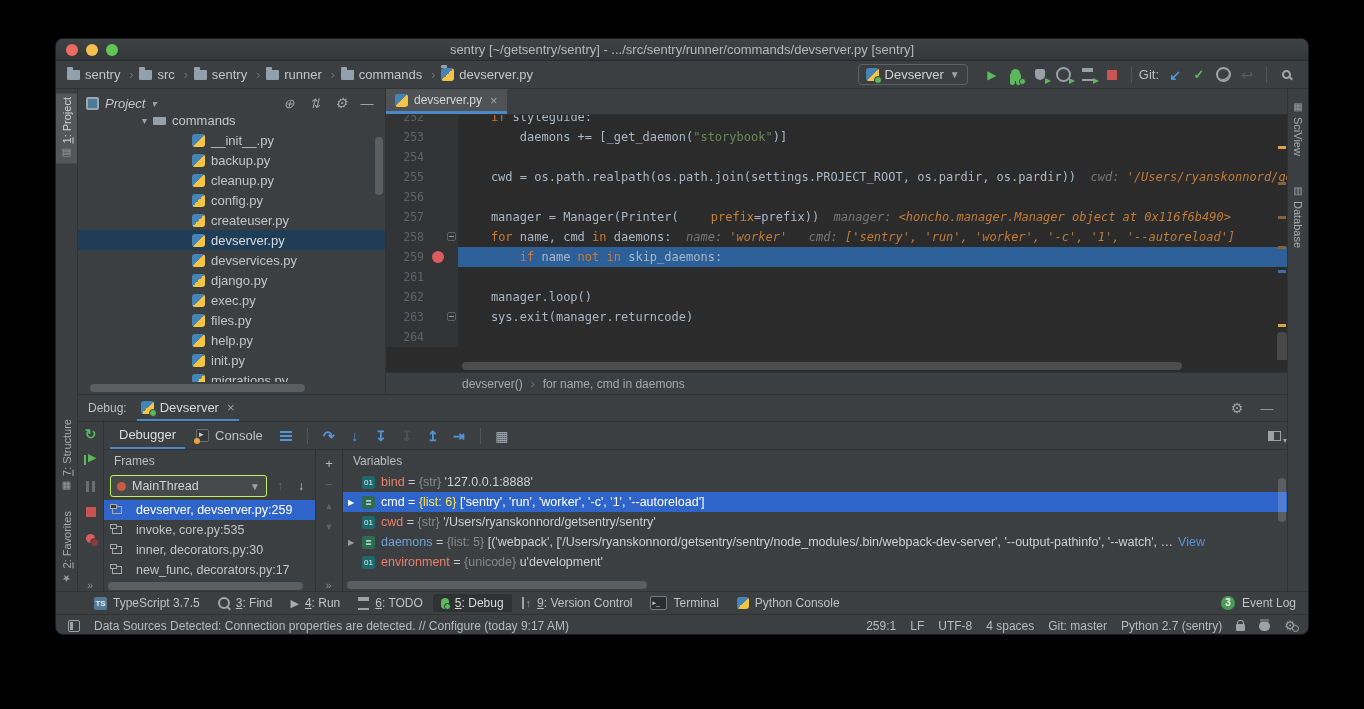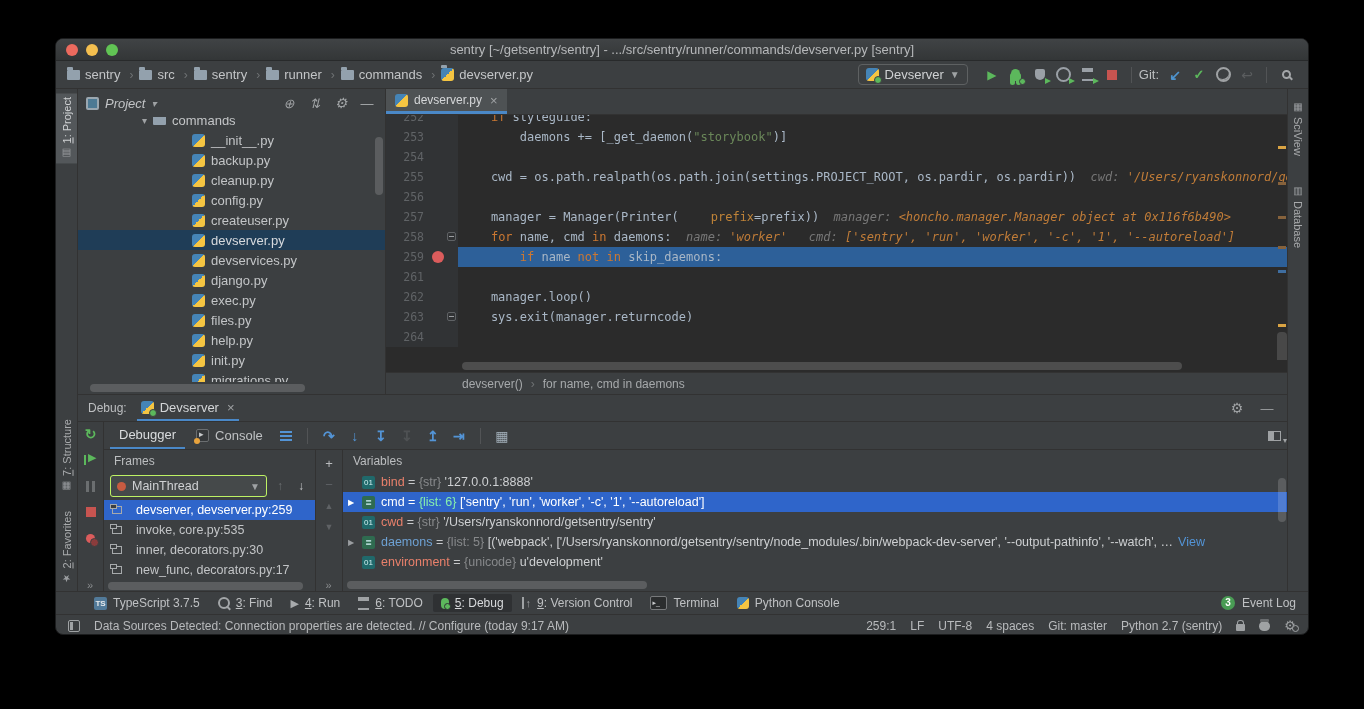--- a/index.html
+++ b/index.html
@@ -187,21 +187,21 @@
   .vexp.show{visibility:visible;}
   .vrow.sel .vexp{color:#fff;}
   .vbadge{width:13px;height:13px;border-radius:2px;background:#20696b;color:#cfeff0;font-size:8px;line-height:13px;text-align:center;margin-right:6px;flex:none;}
   .vbadge.listb{background:#2f6b50;}
   .vname{color:var(--var-name);}
   .vname.blue{color:var(--var-name-alt);}
   .vrow.sel .vname{color:#fff;}
   .veq{color:#c8cacc;}
   .vrow.sel .veq{color:#fff;}
   .vtype{color:#87898b;}
-  .vrow.sel .vtype{color:#86efac;}
+  .vrow.sel .vtype{color:#fde047;}
   .vval{color:#ced0d2;}
   .vrow.sel .vval{color:#fff;}
   .vlink{color:var(--link);padding-left:5px;}
   .vhscroll{height:12px;position:relative;flex:none;}
   .vhscroll .hthumb{position:absolute;left:4px;top:2px;width:300px;height:8px;background:rgba(255,255,255,.16);border-radius:4px;}
   .varsvthumb{position:absolute;right:1px;top:28px;width:8px;height:44px;background:rgba(255,255,255,.16);border-radius:4px;}
 
   
   .twbar{height:23px;border-top:1px solid #323232;display:flex;align-items:center;gap:2px;padding:0 12px 0 30px;flex:none;}
   .twitem{display:flex;align-items:center;gap:6px;padding:2px 8px;border-radius:2px;font-size:12px;color:#bfc1c3;position:relative;}

